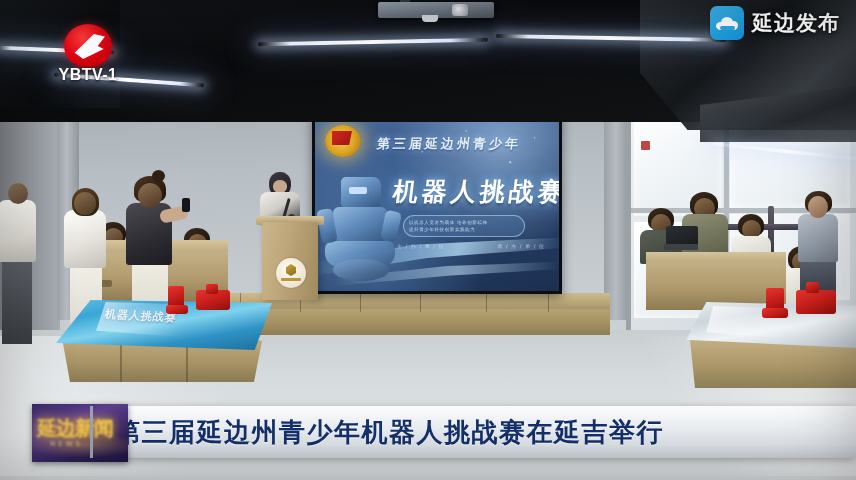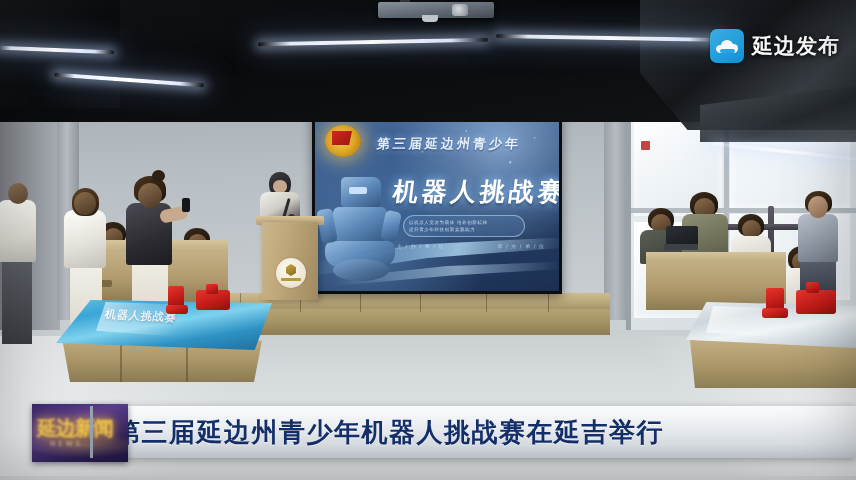--- a/index.html
+++ b/index.html
@@ -486,21 +486,21 @@
   }
   .ybtv-text {
     position: absolute; left: 0; top: 42px; width: 92px; text-align: center;
     color: #ffffff; font-size: 16px; font-weight: bold; letter-spacing: .5px;
     font-family: "Liberation Sans", sans-serif;
     text-shadow: 0 1px 3px rgba(0,0,0,.9), 0 0 8px rgba(0,0,0,.6);
   }
 
   
   .yb-badge {
-    position: absolute; right: 16px; top: 28px; height: 36px; z-index: 40;
+    position: absolute; right: 16px; top: 5px; height: 36px; z-index: 40;
     display: flex; align-items: center; gap: 8px; text-align: center;
   }
   .yb-icon {
     width: 34px; height: 34px; border-radius: 7px;
     background: linear-gradient(150deg, #41b6ec 0%, #22a3e0 55%, #1390d2 100%);
     position: relative; flex: 0 0 auto;
     box-shadow: 0 1px 3px rgba(0,0,0,.45);
   }
   .yb-cloud {
     position: absolute; left: 6px; top: 11px; width: 22px; height: 13px;
@@ -751,20 +751,25 @@
     <div class="comp-right-base"></div>
     <div class="comp-right-top"></div>
     <div class="comp-right-glare"></div>
     <div class="robo robo-red rr3"></div>
     <div class="robo robo-red rr4"></div>
     <div class="robo robo-red rr1"></div>
     <div class="robo robo-red rr2"></div>
 
   </div>
 
+  <div class="ybtv">
+    <div class="ybtv-circle"></div>
+    <div class="ybtv-swoosh"></div>
+    <div class="ybtv-text">YBTV-1</div>
+  </div>
 
   <div class="yb-badge">
     <div class="yb-icon">
       <div class="yb-cloud">
         <i></i>
           <i></i>
           <i></i>
           <b></b>
           <u></u>
       </div>

